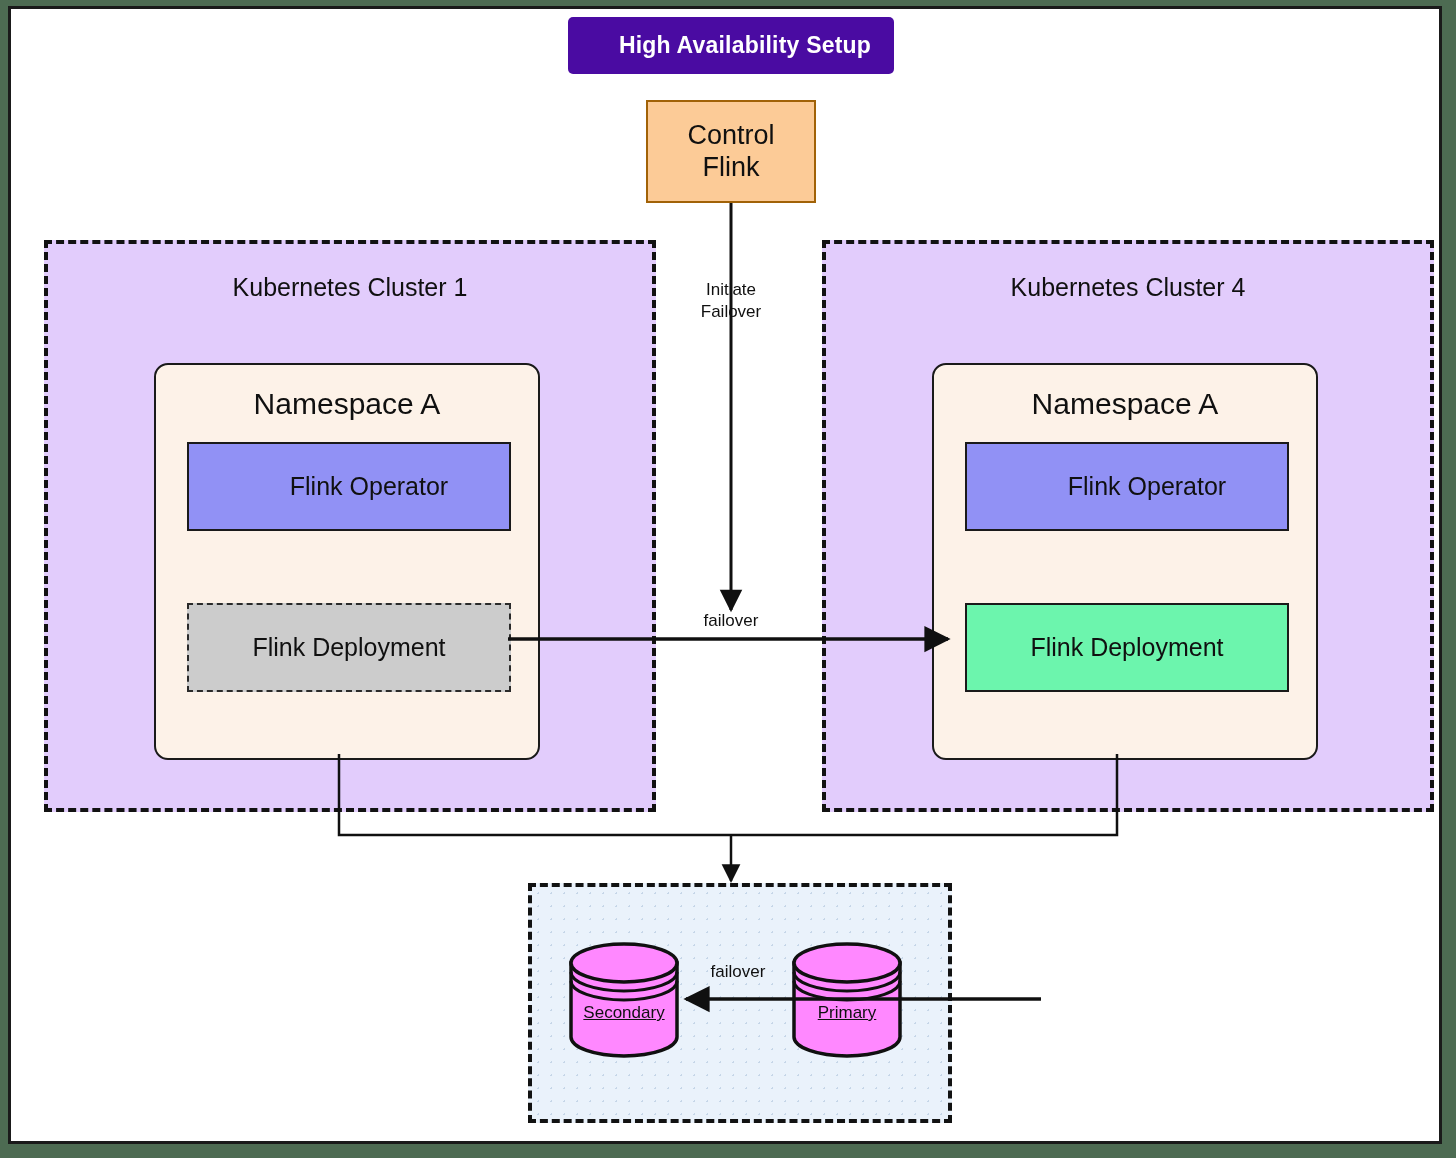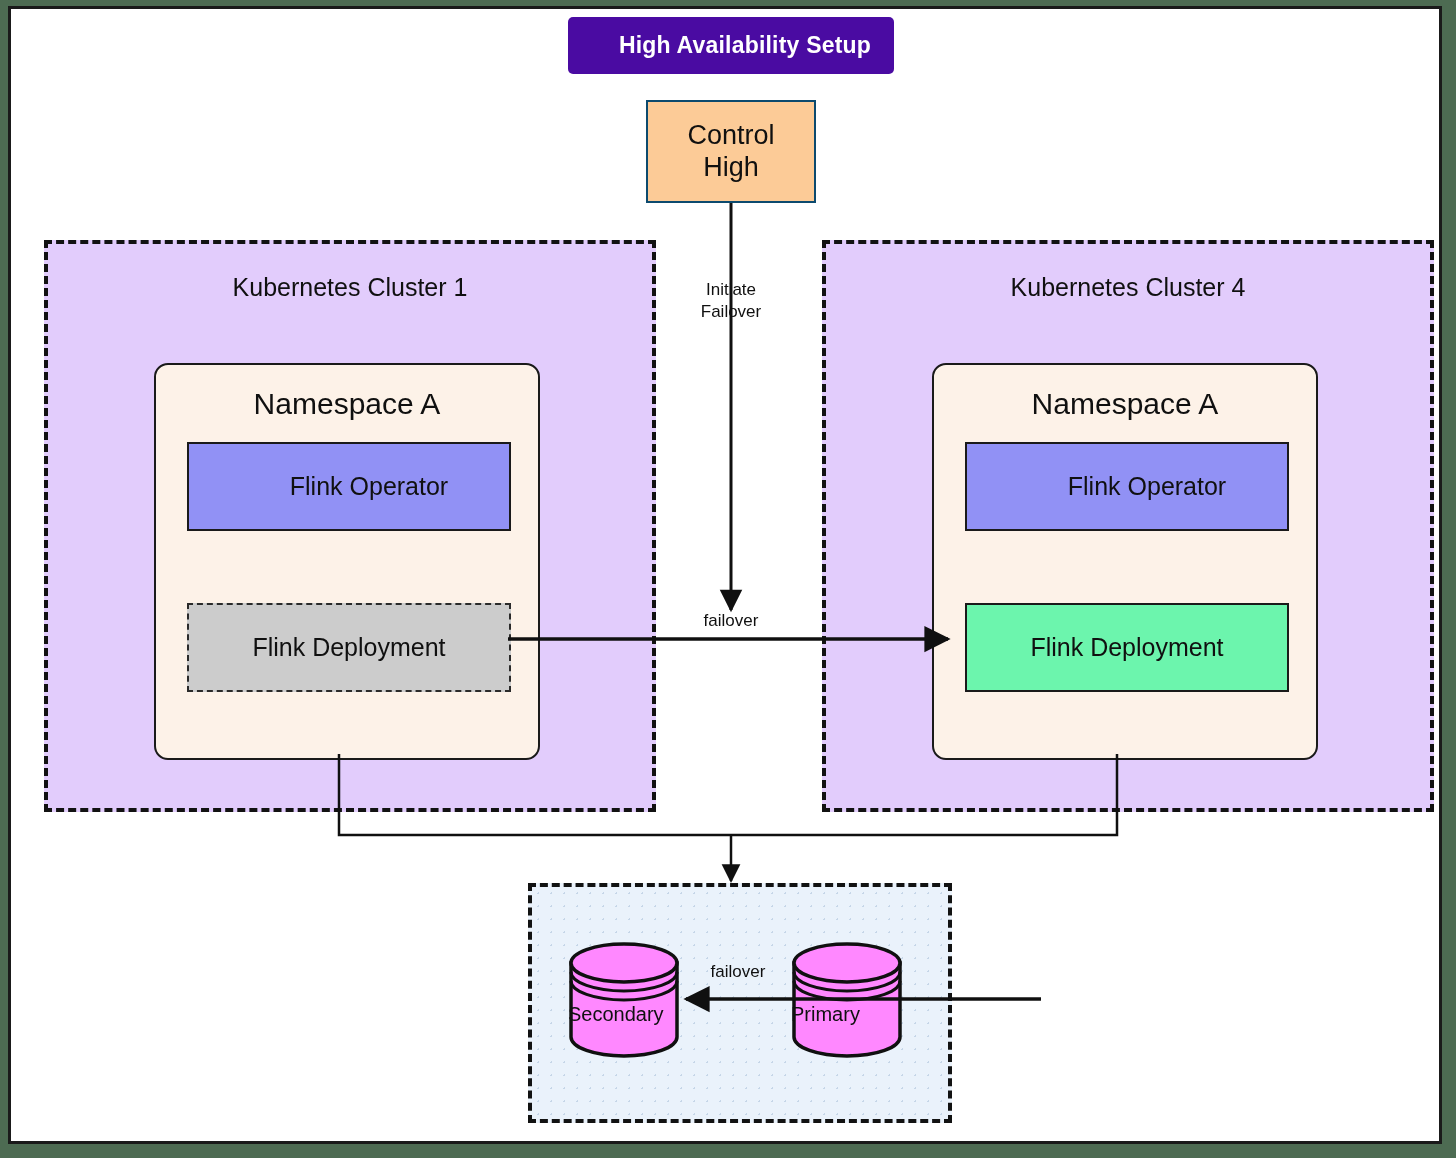--- a/index.html
+++ b/index.html
@@ -43,21 +43,21 @@
     padding-left: 28px;
   }
 
   
   #control-plane {
     left: 635px;
     top: 91px;
     width: 170px;
     height: 103px;
     background: #fccb97;
-    border: 2px solid #0c4a6e;
+    border: 2px solid #a16207;
     display: flex;
     flex-direction: column;
     align-items: center;
     justify-content: center;
     font-size: 27px;
     color: #101010;
     line-height: 1.16;
     text-align: center;
   }
 
@@ -158,41 +158,42 @@
   }
 
   
   .cylinder { position: absolute; width: 112px; height: 118px; }
   #cyl-secondary { left: 36px; top: 54px; }
   #cyl-primary   { left: 259px; top: 54px; }
   .cyl-text {
     position: absolute;
     left: 0; right: 0;
     top: 62px;
-    text-align: left;
-    font-size: 20px;
+    text-align: center;
+    font-size: 17px;
     color: #101010;
     pointer-events: none;
+    text-decoration: underline;
   }
 
   
   #wires { position: absolute; left: 0; top: 0; width: 1434px; height: 1138px; pointer-events: none; }
 </style>
 </head>
 <body>
 
 <div id="page">
 
   <div class="abs" id="title-banner">
     <span>High Availability Setup</span>
   </div>
 
   <div class="abs" id="control-plane">
     <span>Control</span>
-    <span>High</span>
+    <span>Flink</span>
   </div>
 
   <div class="abs cluster" id="cluster-1">
     <div class="cluster-label">Kubernetes Cluster 1</div>
   </div>
 
   <div class="abs cluster" id="cluster-2">
     <div class="cluster-label">Kubernetes Cluster 4</div>
   </div>
 

